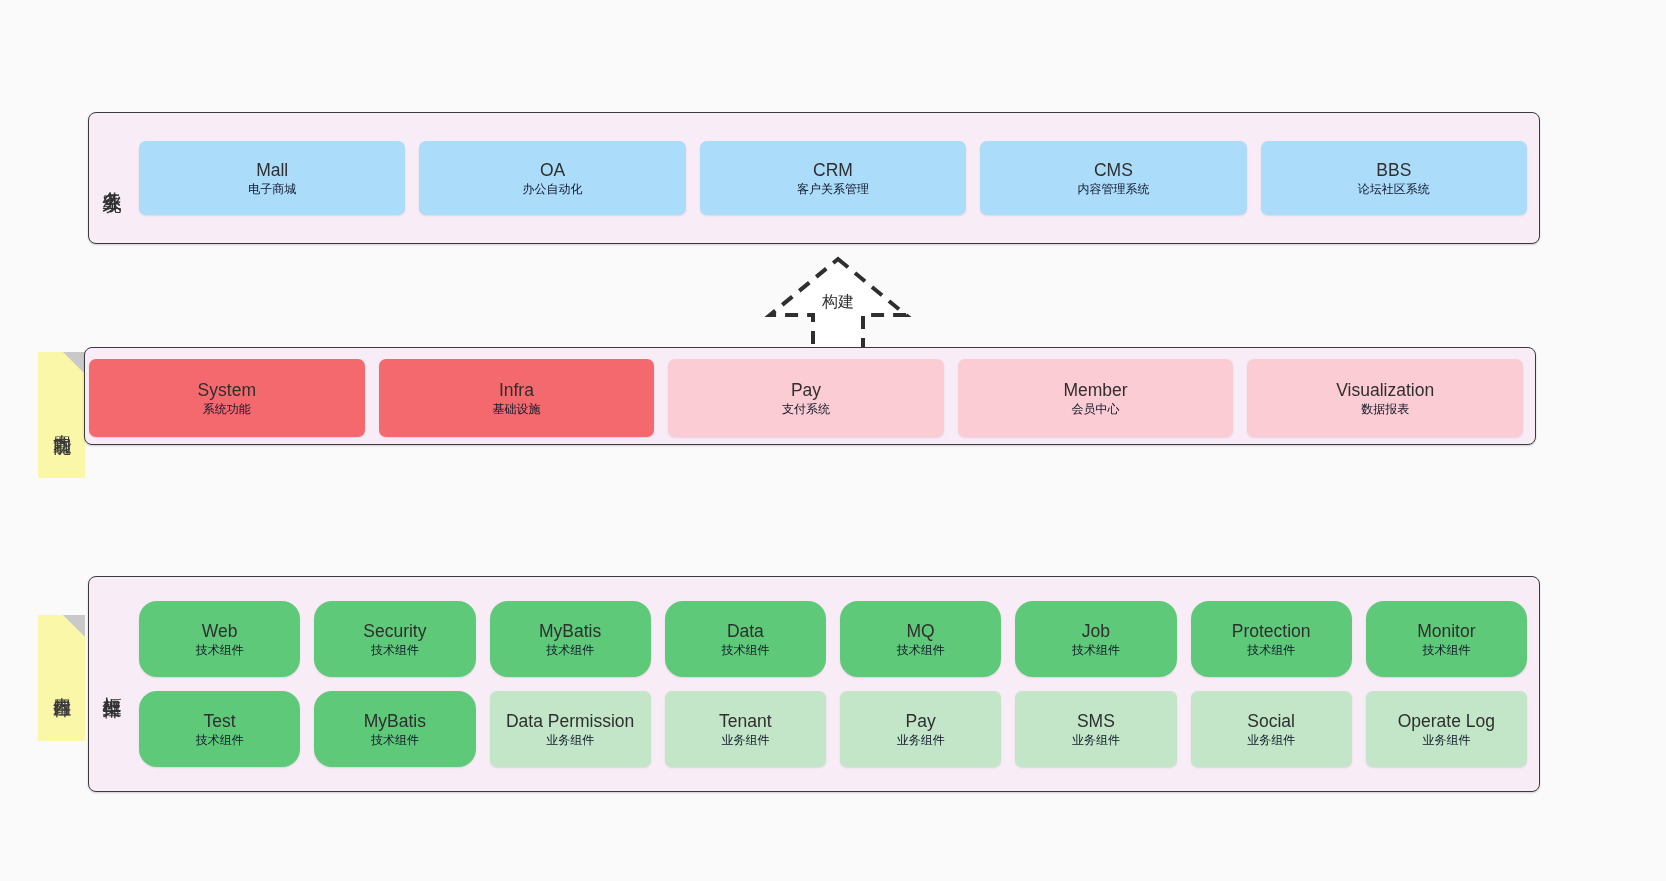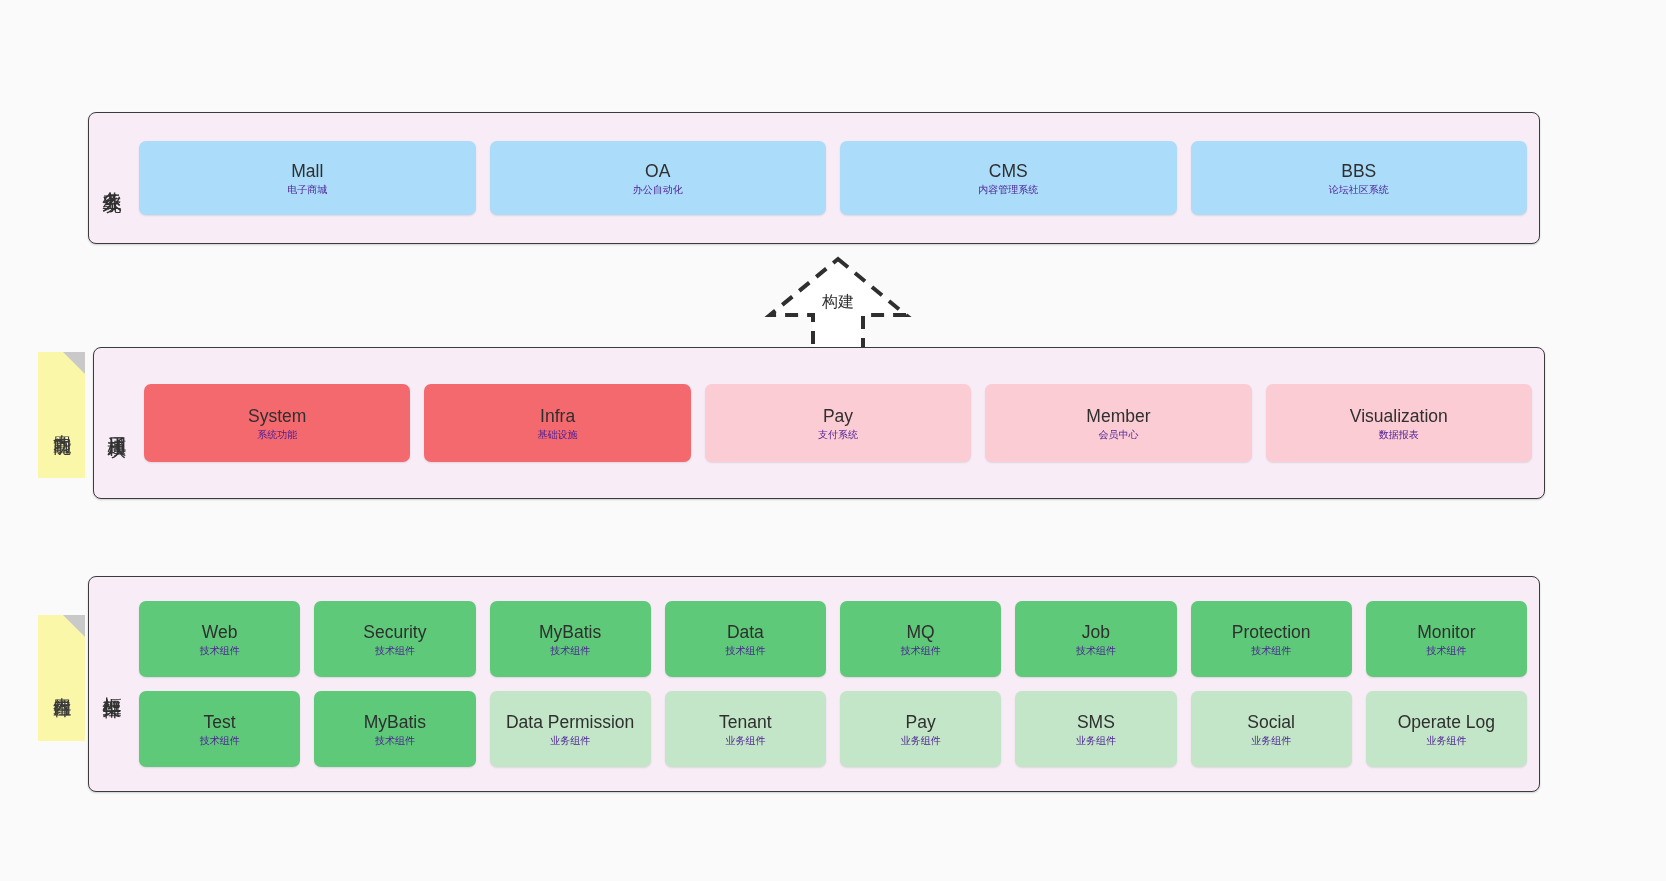--- a/index.html
+++ b/index.html
@@ -68,31 +68,31 @@
     flex-direction: column;
     align-items: center;
     justify-content: center;
     text-align: center;
     line-height: 1.3;
     padding: 6px 0;
     box-shadow: 0 1px 2px rgba(0,0,0,0.10);
   }
 
   .card .t1 { font-size: 17.5px; color: #2f2f2f; }
-  .card .t2 { font-size: 10px; color: #4c1d95; }
+  .card .t2 { font-size: 12px; color: #0f172a; }
 
   .c-blue       { background: #abdcfa; }
   .c-red        { background: #f4696e; }
   .c-pink       { background: #fcccd4; }
-  .c-green      { background: #5fc97a; }
+  .c-green      { background: #5fc97a; border-radius: 18px; }
   .c-lightgreen { background: #c2e6c7; }
 
   
   #band-business { left: 88px; top: 112px;  width: 1452px; height: 132px; }
-  #band-common   { left: 93px; top: 347px;  width: 1452px; height: 152px; }
+  #band-common   { left: 84px; top: 347px;  width: 1452px; height: 98px; flex-direction: column; }
   #band-frame    { left: 88px; top: 576px;  width: 1452px; height: 216px; }
 
   #band-business .card { height: 74px; }
   #band-common   .card { height: 78px; }
   #band-frame    .card { height: 76px; }
 
   
   .sticky {
     position: absolute;
     width: 47px;
@@ -153,20 +153,24 @@
       <div class="card-row">
         <div class="card c-blue">
           <span class="t1">Mall</span>
           <span class="t2">电子商城</span>
         </div>
         <div class="card c-blue">
           <span class="t1">OA</span>
           <span class="t2">办公自动化</span>
         </div>
         <div class="card c-blue">
+          <span class="t1">CRM</span>
+          <span class="t2">客户关系管理</span>
+        </div>
+        <div class="card c-blue">
           <span class="t1">CMS</span>
           <span class="t2">内容管理系统</span>
         </div>
         <div class="card c-blue">
           <span class="t1">BBS</span>
           <span class="t2">论坛社区系统</span>
         </div>
       </div>
     </div>
   </div>

